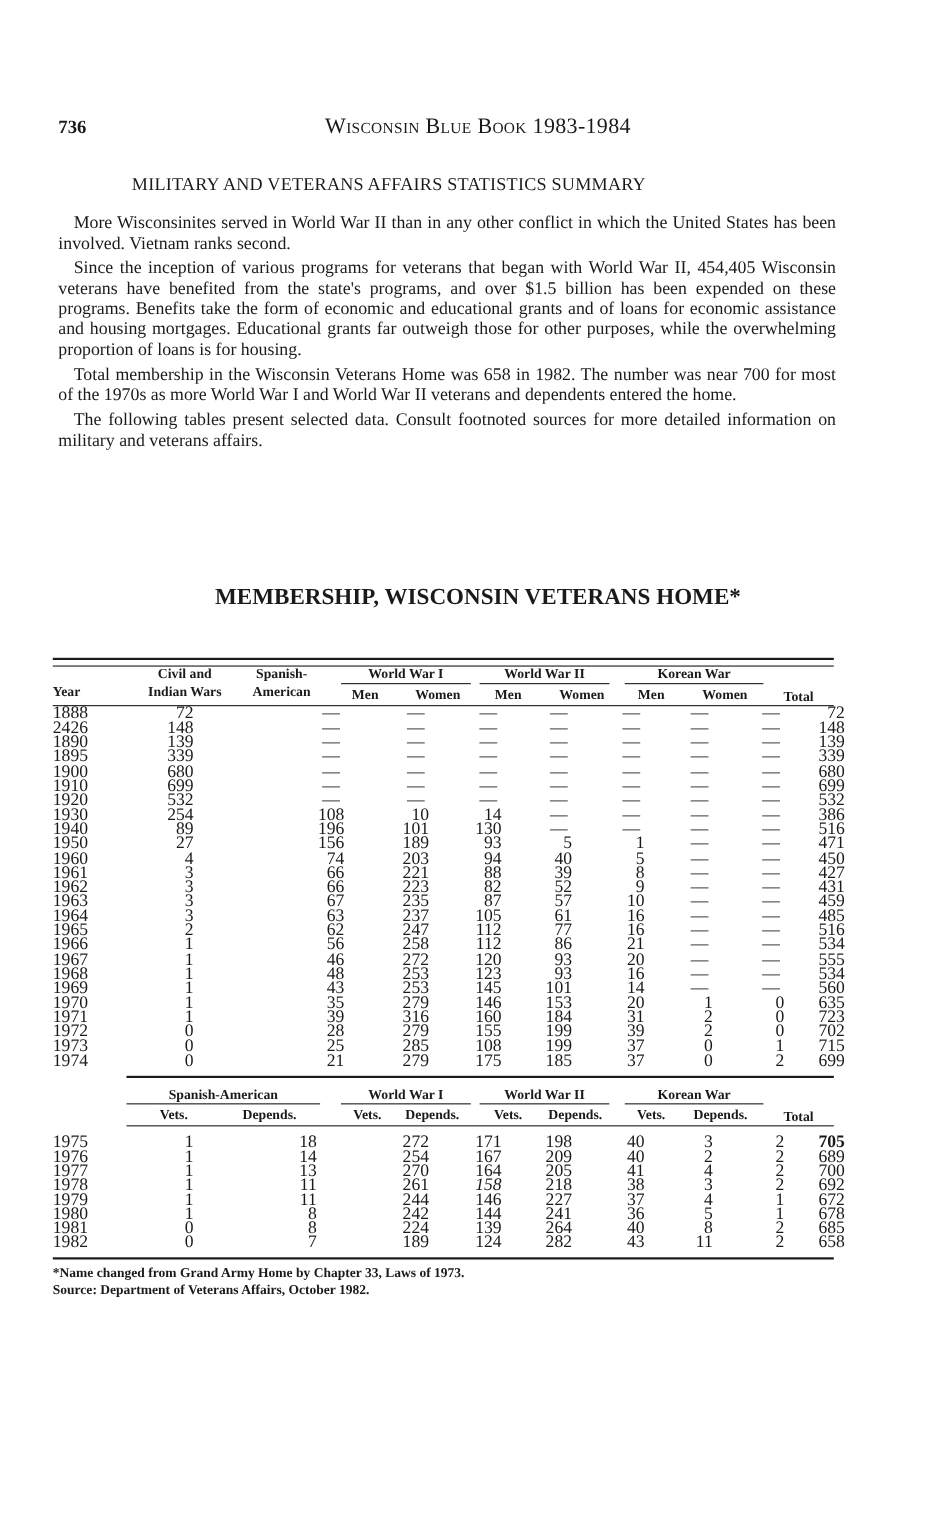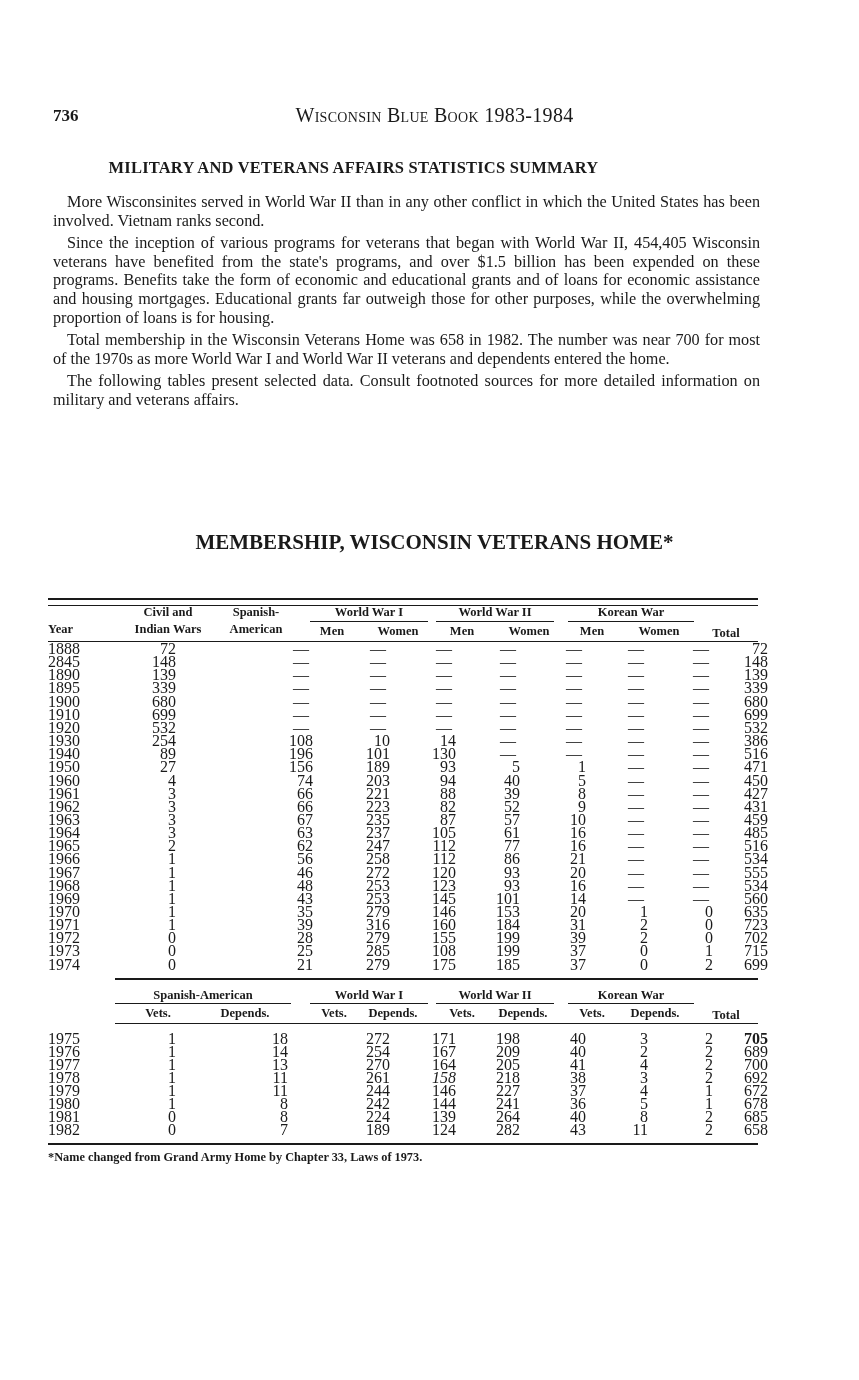--- a/index.html
+++ b/index.html
@@ -1,19 +1,19 @@
 <!DOCTYPE html>
 <html><head>
 <meta charset="utf-8">
 <style>
   html, body { margin: 0; padding: 0; background: #ffffff; }
   body { width: 859px; height: 1380px; position: relative; color: #1a1a1a; font-family: "Liberation Serif", serif; overflow: hidden; }
   .page-number { position: absolute; left: 53px; top: 106px; font-size: 17px; font-weight: bold; }
   .running-head { position: absolute; left: 0; width: 859px; top: 104px; text-align: center; font-size: 20px; font-variant: small-caps; letter-spacing: 0.3px; padding-left: 10px; box-sizing: border-box; }
-  .section-title { position: absolute; left: 0; width: 697px; top: 158px; text-align: center; font-size: 16.5px; font-weight: bold; letter-spacing: 0.2px; padding-left: 10px; box-sizing: border-box; }
+  .section-title { position: absolute; left: 0; width: 697px; top: 158px; text-align: center; font-size: 16.5px; font-weight: normal; letter-spacing: 0.2px; padding-left: 10px; box-sizing: border-box; }
   .body-text { position: absolute; left: 53px; width: 707px; top: 193px; font-size: 16.2px; line-height: 18.6px; text-align: justify; }
   .body-text p { margin: 0 0 4px 0; text-indent: 14px; }
   .table-title { position: absolute; left: 0; width: 859px; top: 529px; text-align: center; font-size: 21px; font-weight: bold; line-height: 26px; padding-left: 10px; box-sizing: border-box; }
   .rule-double { position: absolute; left: 48px; width: 710px; height: 5px; border-top: 2px solid #1a1a1a; border-bottom: 1px solid #1a1a1a; }
   .rule { position: absolute; height: 0; border-top: 1.5px solid #1a1a1a; }
   .hdr { position: absolute; text-align: center; font-size: 12.5px; font-weight: bold; white-space: nowrap; }
   .row { position: absolute; left: 48px; width: 710px; height: 11.8px; line-height: 11.8px; }
   .cell { position: absolute; top: 0; white-space: nowrap; text-align: right; }
   .cell.year { left: 0; text-align: left; }
   .footnote { position: absolute; left: 48px; top: 1150px; font-size: 12.3px; font-weight: bold; line-height: 15px; }
@@ -74,21 +74,21 @@
       <span class="cell" style="right: 449px;">—</span>
       <span class="cell" style="right: 372px;">—</span>
       <span class="cell" style="right: 306px;">—</span>
       <span class="cell" style="right: 242px;">—</span>
       <span class="cell" style="right: 176px;">—</span>
       <span class="cell" style="right: 114px;">—</span>
       <span class="cell" style="right: 49px;">—</span>
       <span class="cell" style="right: -10px;">72</span>
     </div>
     <div class="row" style="top: 656.15px;">
-      <span class="cell year">2845</span>
+      <span class="cell year">2426</span>
       <span class="cell" style="right: 582px;">148</span>
       <span class="cell" style="right: 449px;">—</span>
       <span class="cell" style="right: 372px;">—</span>
       <span class="cell" style="right: 306px;">—</span>
       <span class="cell" style="right: 242px;">—</span>
       <span class="cell" style="right: 176px;">—</span>
       <span class="cell" style="right: 114px;">—</span>
       <span class="cell" style="right: 49px;">—</span>
       <span class="cell" style="right: -10px;">148</span>
     </div>
@@ -491,13 +491,14 @@
       <span class="cell" style="right: 110px;">11</span>
       <span class="cell" style="right: 45px;">2</span>
       <span class="cell" style="right: -10px;">658</span>
     </div>
   </div>
 
 <div class="rule" style="left:48px; width:710px; top:1143px; border-top-width:2px;"></div>
 
 <div class="footnote">
   <div>*Name changed from Grand Army Home by Chapter 33, Laws of 1973.</div>
+  <div>Source: Department of Veterans Affairs, October 1982.</div>
 </div>
 
 </body></html>

